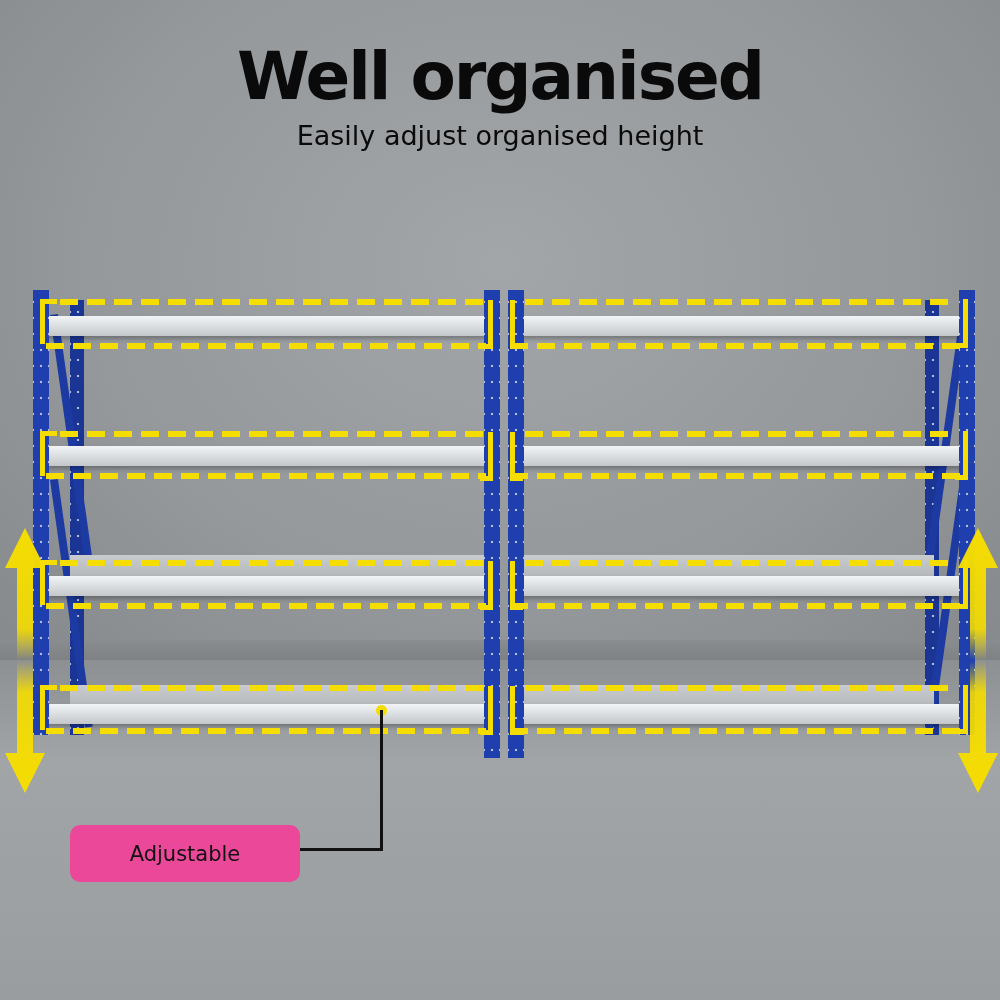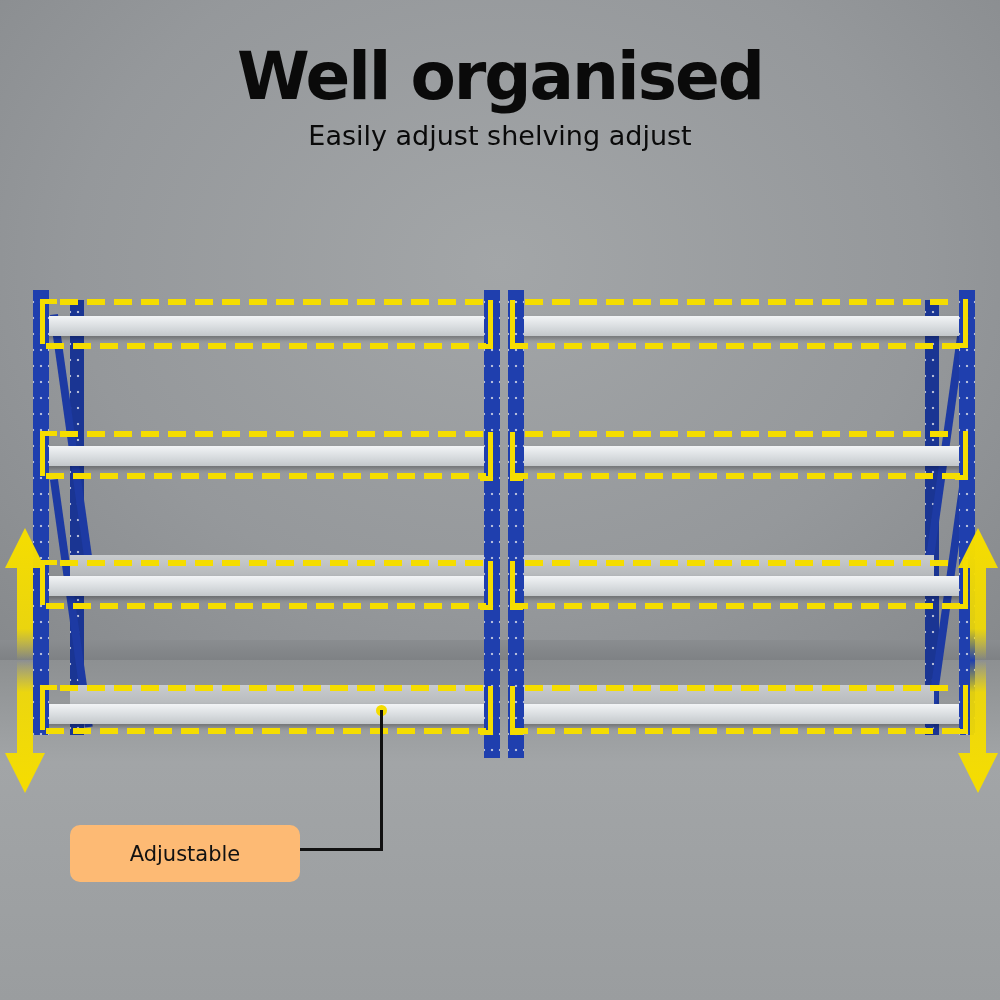--- a/index.html
+++ b/index.html
@@ -19,35 +19,35 @@
     background-image:radial-gradient(circle,#d9dde8 1.2px,transparent 1.6px);
     background-size:8px 16px;background-position:4px 4px;opacity:.8;}
   .brace{position:absolute;background:#1d3aa3;width:8px;transform-origin:top left;}
   .shelf{position:absolute;height:20px;background:linear-gradient(#f2f4f6,#d6dadd 60%,#c3c7ca);
     box-shadow:0 3px 4px rgba(0,0,0,.25);}
   .deck{position:absolute;background:linear-gradient(#c9ccce,#b5b8bb);}
   .dash{position:absolute;height:6px;
     background-image:repeating-linear-gradient(90deg,#f5dd00 0 18px,transparent 18px 27px);}
   .bracket{position:absolute;border:5px solid #f5dd00;}
   .arrow{position:absolute;width:40px;}
-  .callout{position:absolute;left:70px;top:825px;width:230px;height:57px;background:#fdba74;border-radius:10px;
+  .callout{position:absolute;left:70px;top:825px;width:230px;height:57px;background:#ec4899;border-radius:10px;
     display:flex;align-items:center;justify-content:center;font-size:21px;color:#111;}
   .leader-v{position:absolute;left:380px;top:710px;width:3px;height:140px;background:#111;}
   .leader-h{position:absolute;left:300px;top:848px;width:83px;height:3px;background:#111;}
   .dot{position:absolute;left:376px;top:705px;width:11px;height:11px;border-radius:50%;background:#f5dd00;}
 </style>
 </head>
 <body>
 
 <div class="wall"></div>
 <div class="wall-base"></div>
 <div class="floor"></div>
 
 <div class="headline title">Well organised</div>
-<div class="headline subtitle">Easily adjust shelving adjust</div>
+<div class="headline subtitle">Easily adjust organised height</div>
 
 <div>
 
   <div class="upright back" style="left:70px;top:300px;height:435px;">
       <div class="holes"></div>
     </div>
   <div class="upright back" style="left:925px;top:300px;height:435px;">
       <div class="holes"></div>
     </div>
 

